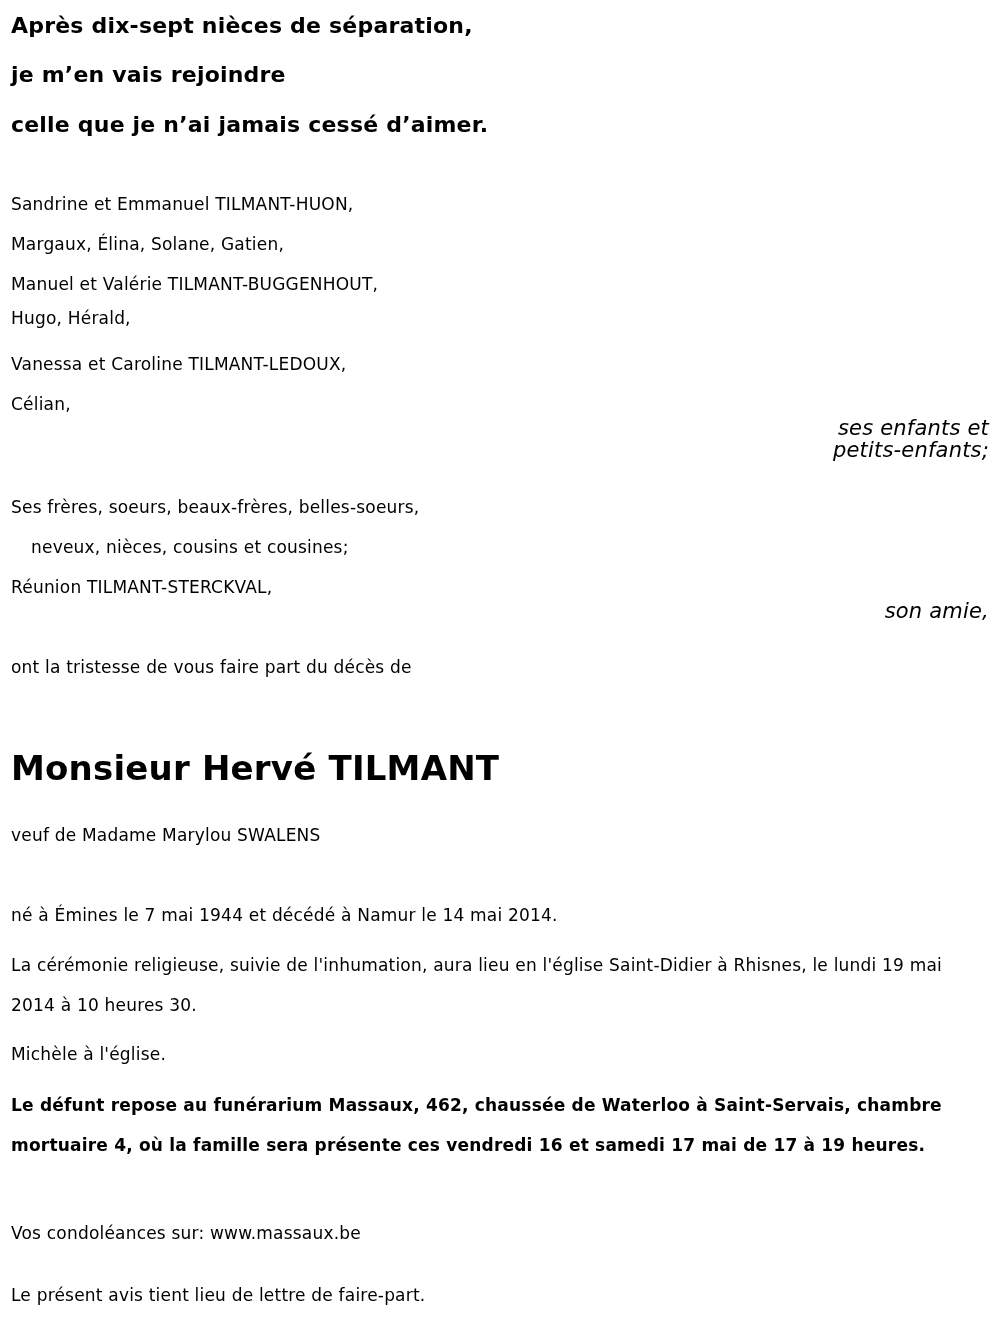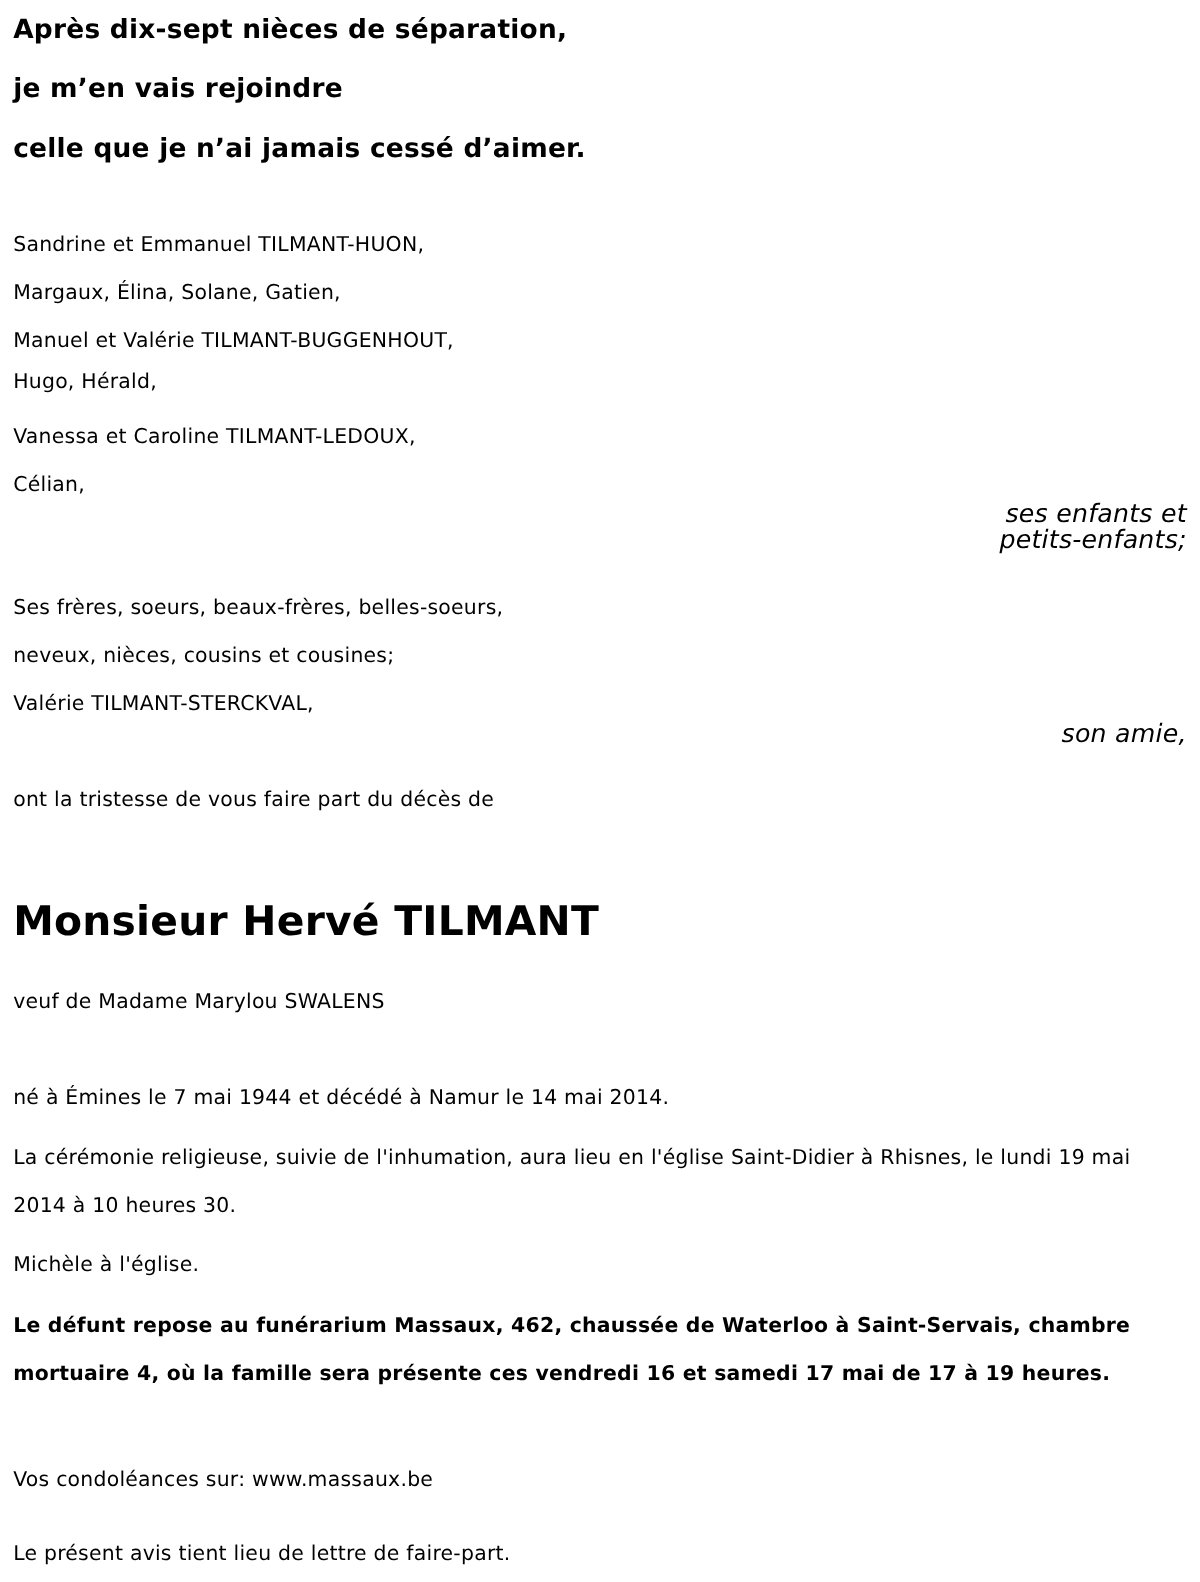--- a/index.html
+++ b/index.html
@@ -55,22 +55,22 @@
   <div class="line" style="top:229px;">Margaux, Élina, Solane, Gatien,</div>
   <div class="line" style="top:269px;">Manuel et Valérie TILMANT-BUGGENHOUT,</div>
   <div class="line" style="top:303px;">Hugo, Hérald,</div>
   <div class="line" style="top:349px;">Vanessa et Caroline TILMANT-LEDOUX,</div>
   <div class="line" style="top:389px;">Célian,</div>
 
   <div class="line right" style="top:413px;">ses enfants et</div>
   <div class="line right" style="top:435px;">petits-enfants;</div>
 
   <div class="line" style="top:492px;">Ses frères, soeurs, beaux-frères, belles-soeurs,</div>
-  <div class="line" style="top:532px;">neveux, nièces, cousins et cousines;</div>
-  <div class="line" style="top:572px;">Valérie TILMANT-STERCKVAL,</div>
+  <div class="line" style="top:532px;margin-left:20px;">neveux, nièces, cousins et cousines;</div>
+  <div class="line" style="top:572px;">Réunion TILMANT-STERCKVAL,</div>
 
   <div class="line right" style="top:596px;">son amie,</div>
 
   <div class="line" style="top:652px;">ont la tristesse de vous faire part du décès de</div>
 
   <div class="line title" style="top:748px;">Monsieur Hervé TILMANT</div>
 
   <div class="line" style="top:820px;">veuf de Madame Marylou SWALENS</div>
 
   <div class="line" style="top:900px;">né à Émines le 7 mai 1944 et décédé à Namur le 14 mai 2014.</div>

